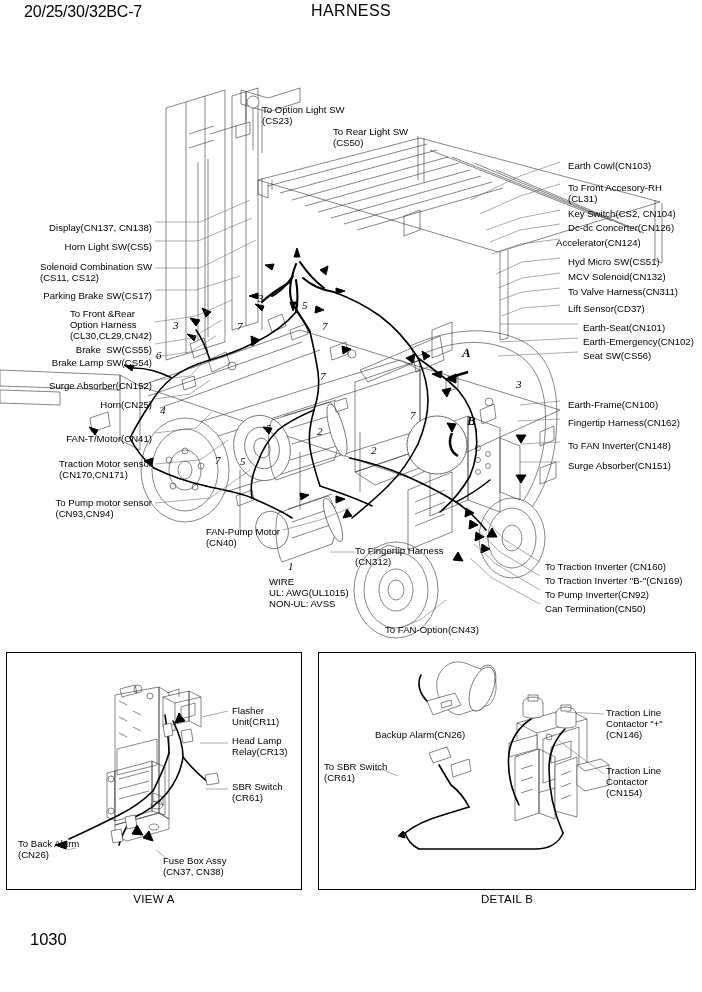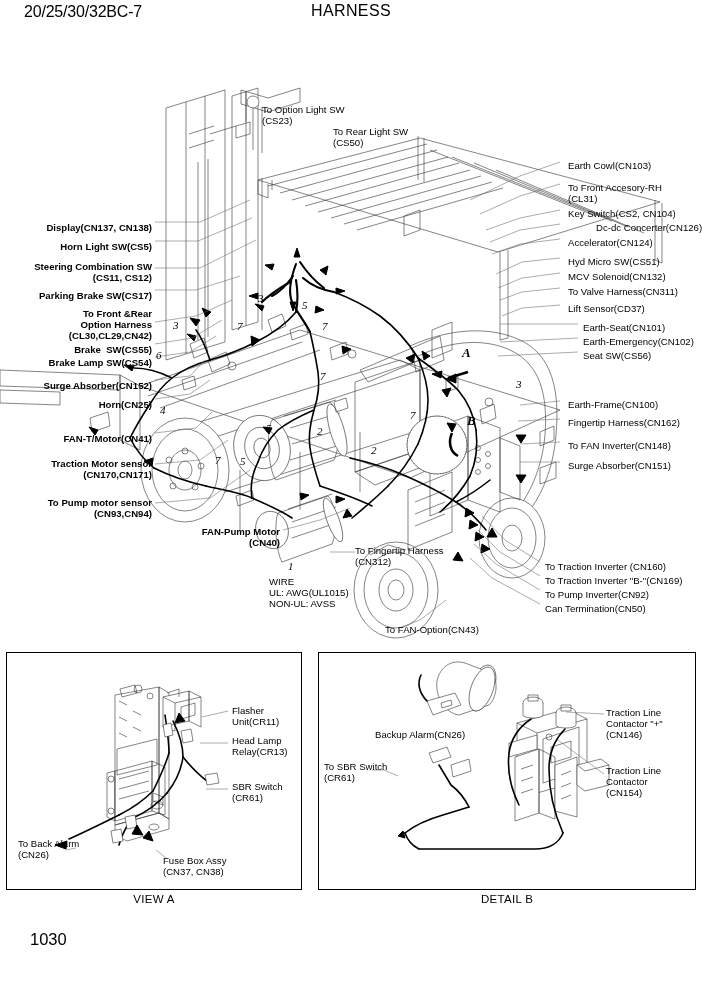--- a/index.html
+++ b/index.html
@@ -5,21 +5,21 @@
   html,body{margin:0;padding:0;background:#fff;}
   body{width:702px;height:992px;position:relative;
        font-family:"Liberation Sans","DejaVu Sans",sans-serif;color:#000;
        -webkit-font-smoothing:antialiased;overflow:hidden;}
   .abs{position:absolute;}
   #model-code{left:24px;top:3px;font-size:16px;letter-spacing:-0.2px;white-space:nowrap;}
   #page-title{left:0;top:2px;width:702px;text-align:center;font-size:16px;letter-spacing:0.4px;}
   #page-number{left:30px;top:930px;font-size:16.5px;}
 
   .lbl{font-size:9.6px;line-height:11.2px;white-space:pre;}
-  .lbl.r{text-align:right;font-weight:bold;}
+  .lbl.r{}
   .lbl.l{text-align:left;}
   .callout-num{font-size:11px;font-style:italic;font-family:"Liberation Serif","DejaVu Serif",serif;}
   .callout-letter{font-size:13px;font-weight:bold;font-family:"Liberation Serif","DejaVu Serif",serif;font-style:italic;}
 
   .panel{position:absolute;border:1px solid #000;background:#fff;box-sizing:border-box;}
   .panel-caption{position:absolute;text-align:center;font-size:11.5px;letter-spacing:0.3px;}
 
   #main-illustration{position:absolute;left:0;top:30px;width:702px;height:620px;}
   #view-a-illustration,#detail-b-illustration{position:absolute;left:0;top:0;width:100%;height:100%;}
   svg{display:block;overflow:visible;}
@@ -291,21 +291,21 @@
 </svg>
 </div>
 
 <div id="main-labels">
     <div class="abs lbl l" style="left: 262px; top: 104px;">To Option Light SW
 (CS23)</div>
     <div class="abs lbl l" style="left: 333px; top: 126px;">To Rear Light SW
 (CS50)</div>
     <div class="abs lbl r" style="right: 550px; top: 222px;">Display(CN137, CN138)</div>
     <div class="abs lbl r" style="right: 550px; top: 241px;">Horn Light SW(CS5)</div>
-    <div class="abs lbl r" style="right: 550px; top: 261px;">Steering Combination SW
+    <div class="abs lbl r" style="right: 550px; top: 261px;">Solenoid Combination SW
 (CS11, CS12)</div>
     <div class="abs lbl r" style="right: 550px; top: 290px;">Parking Brake SW(CS17)</div>
     <div class="abs lbl r" style="right: 550px; top: 308px;">To Front &amp;Rear
 Option Harness
 (CL30,CL29,CN42)</div>
     <div class="abs lbl r" style="right: 550px; top: 344px;">Brake  SW(CS55)</div>
     <div class="abs lbl r" style="right: 550px; top: 357px;">Brake Lamp SW(CS54)</div>
     <div class="abs lbl r" style="right: 550px; top: 380px;">Surge Absorber(CN152)</div>
     <div class="abs lbl r" style="right: 550px; top: 399px;">Horn(CN25)</div>
     <div class="abs lbl r" style="right: 550px; top: 433px;">FAN-T/Motor(CN41)</div>
@@ -318,22 +318,22 @@
     <div class="abs lbl l" style="left: 269px; top: 576px;">WIRE
 UL: AWG(UL1015)
 NON-UL: AVSS</div>
     <div class="abs lbl l" style="left: 355px; top: 545px;">To Fingertip Harness
 (CN312)</div>
     <div class="abs lbl l" style="left: 385px; top: 624px;">To FAN-Option(CN43)</div>
     <div class="abs lbl l" style="left: 568px; top: 160px;">Earth Cowl(CN103)</div>
     <div class="abs lbl l" style="left: 568px; top: 182px;">To Front Accesory-RH
 (CL31)</div>
     <div class="abs lbl l" style="left: 568px; top: 208px;">Key Switch(CS2, CN104)</div>
-    <div class="abs lbl l" style="left: 568px; top: 222px; margin-left: 28px;">Dc-dc Concerter(CN126)</div>
-    <div class="abs lbl l" style="left: 568px; top: 237px;">Accelerator(CN124)</div>
+    <div class="abs lbl l" style="left: 568px; top: 222px;">Dc-dc Concerter(CN126)</div>
+    <div class="abs lbl l" style="left: 556px; top: 237px;">Accelerator(CN124)</div>
     <div class="abs lbl l" style="left: 568px; top: 256px;">Hyd Micro SW(CS51)</div>
     <div class="abs lbl l" style="left: 568px; top: 271px;">MCV Solenoid(CN132)</div>
     <div class="abs lbl l" style="left: 568px; top: 286px;">To Valve Harness(CN311)</div>
     <div class="abs lbl l" style="left: 568px; top: 303px;">Lift Sensor(CD37)</div>
     <div class="abs lbl l" style="left: 583px; top: 322px;">Earth-Seat(CN101)</div>
     <div class="abs lbl l" style="left: 583px; top: 336px;">Earth-Emergency(CN102)</div>
     <div class="abs lbl l" style="left: 583px; top: 350px;">Seat SW(CS56)</div>
     <div class="abs lbl l" style="left: 568px; top: 399px;">Earth-Frame(CN100)</div>
     <div class="abs lbl l" style="left: 568px; top: 417px;">Fingertip Harness(CN162)</div>
     <div class="abs lbl l" style="left: 568px; top: 440px;">To FAN Inverter(CN148)</div>

